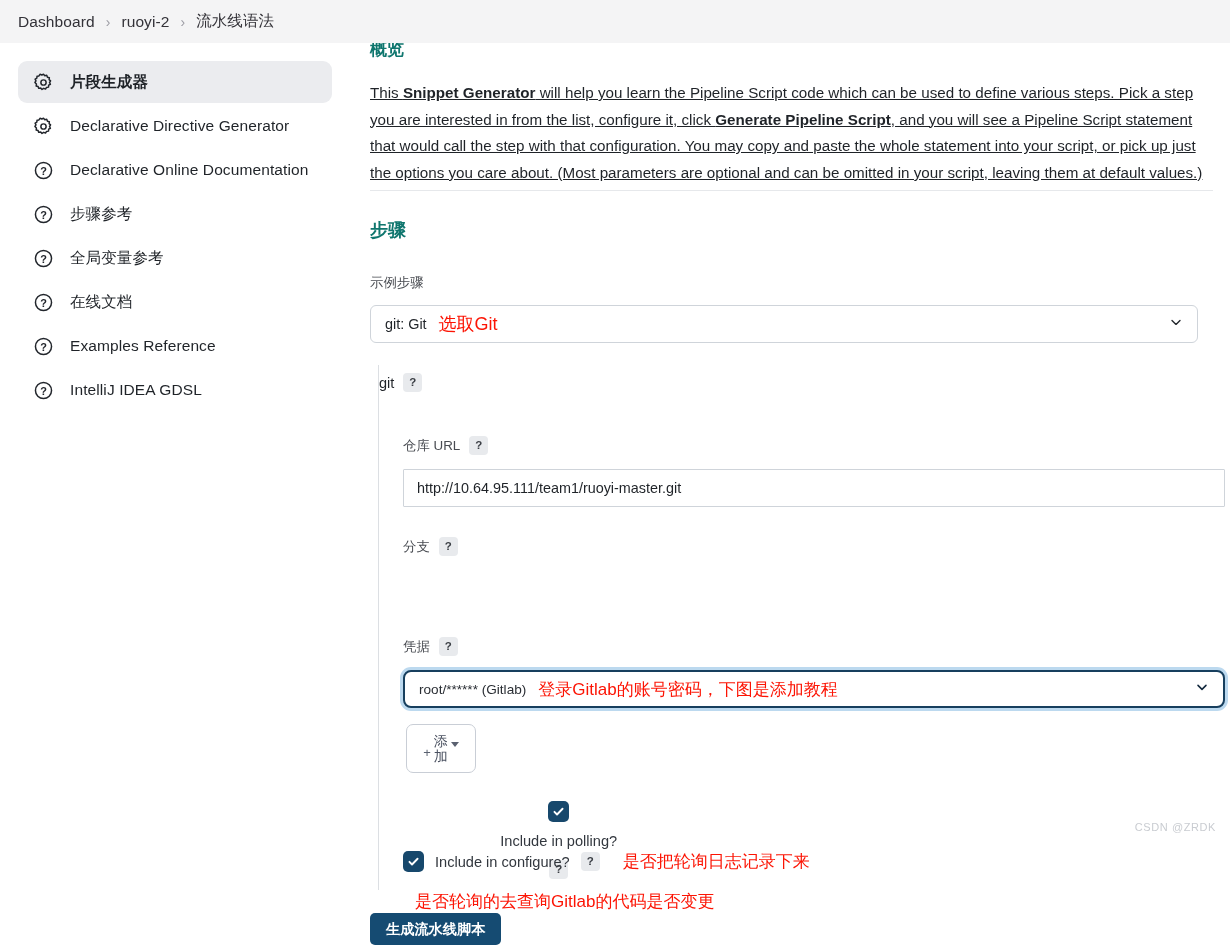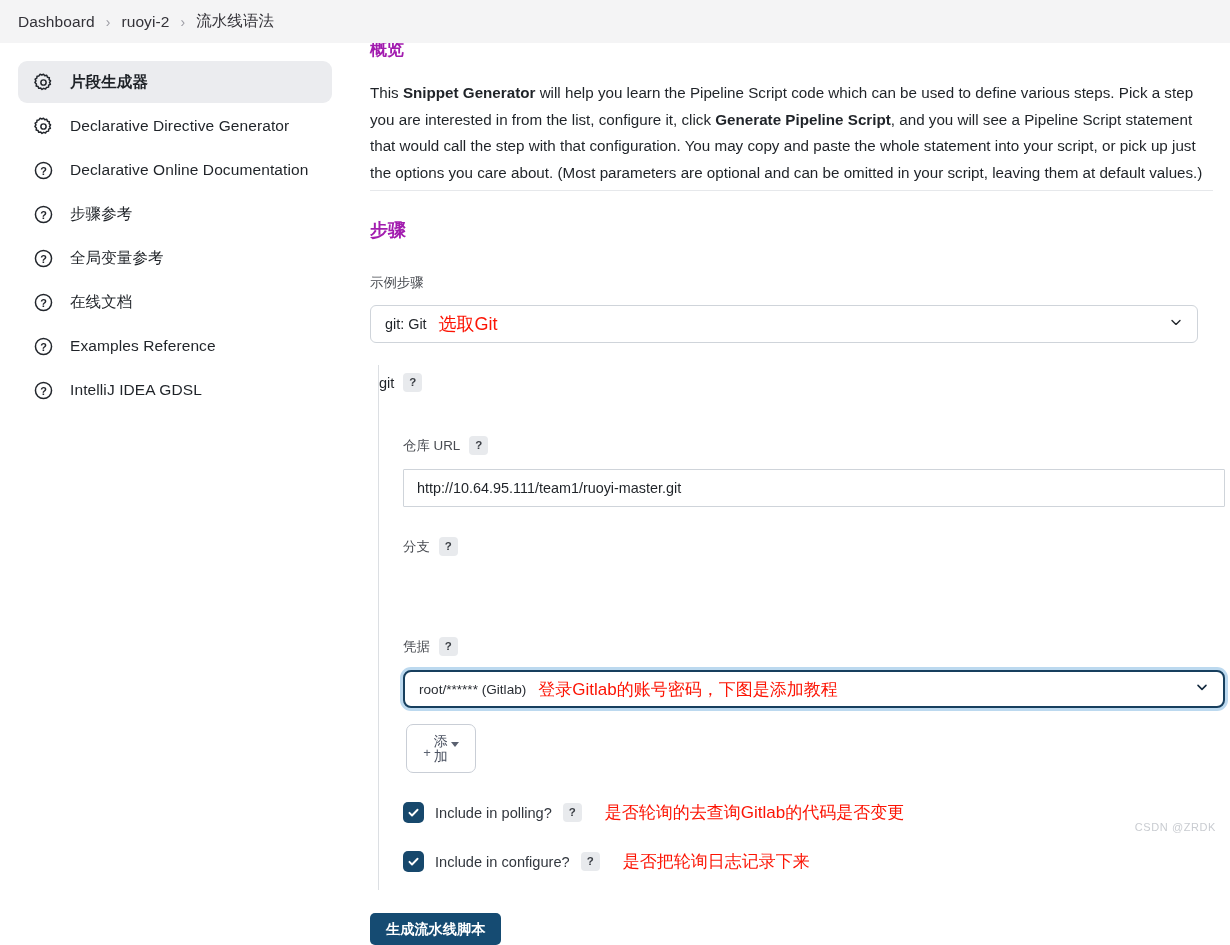--- a/index.html
+++ b/index.html
@@ -72,30 +72,31 @@
     overflow: hidden;
     margin-bottom: 4px;
     opacity: .88;
   }
   .side-item.partial .lbl { font-size: 15.5px; position: relative; top: -11px; }
   .side-item.partial .ico { position: relative; top: -11px; }
 
   svg.gear, svg.quest { display:block; }
   .h-section {
     font-size: 17px; font-weight: 700;
-    color: #a21caf;
+    color: #0f766e;
     margin: 0; padding: 0;
   }
   #overview-title { position: absolute; left: 370px; top: 38px; }
   .body-copy {
     position: absolute; left: 370px; top: 80px;
     width: 843px;
     font-size: 15.2px;
     line-height: 26.6px;
     color: #1f2328;
+    text-decoration: underline;
   }
   .body-copy b { font-weight: 700; }
   .rule {
     position: absolute; left: 370px; top: 190px;
     width: 843px; height: 1px; background: #e6e8eb;
   }
   #steps-title { position: absolute; left: 370px; top: 218px; font-size: 18px; }
 
   .field-label {
     font-size: 13.4px;
@@ -208,21 +209,21 @@
     border-top: 5px solid #5a6170;
     position: relative; top: -4px;
   }
 
   
   .cb-row {
     position: absolute; left: 24px;
     display: flex; align-items: center;
     gap: 11px;
   }
-  #cb-polling { top: 436px; }
+  #cb-polling { top: 436px; flex-direction: column; }
   #cb-changelog { top: 485px; }
   .cbox {
     width: 21px; height: 21px;
     border-radius: 5px;
     background: #17486c;
     display: flex; align-items: center; justify-content: center;
     cursor: pointer;
     flex: 0 0 21px;
   }
   .cbox svg { display:block; }

